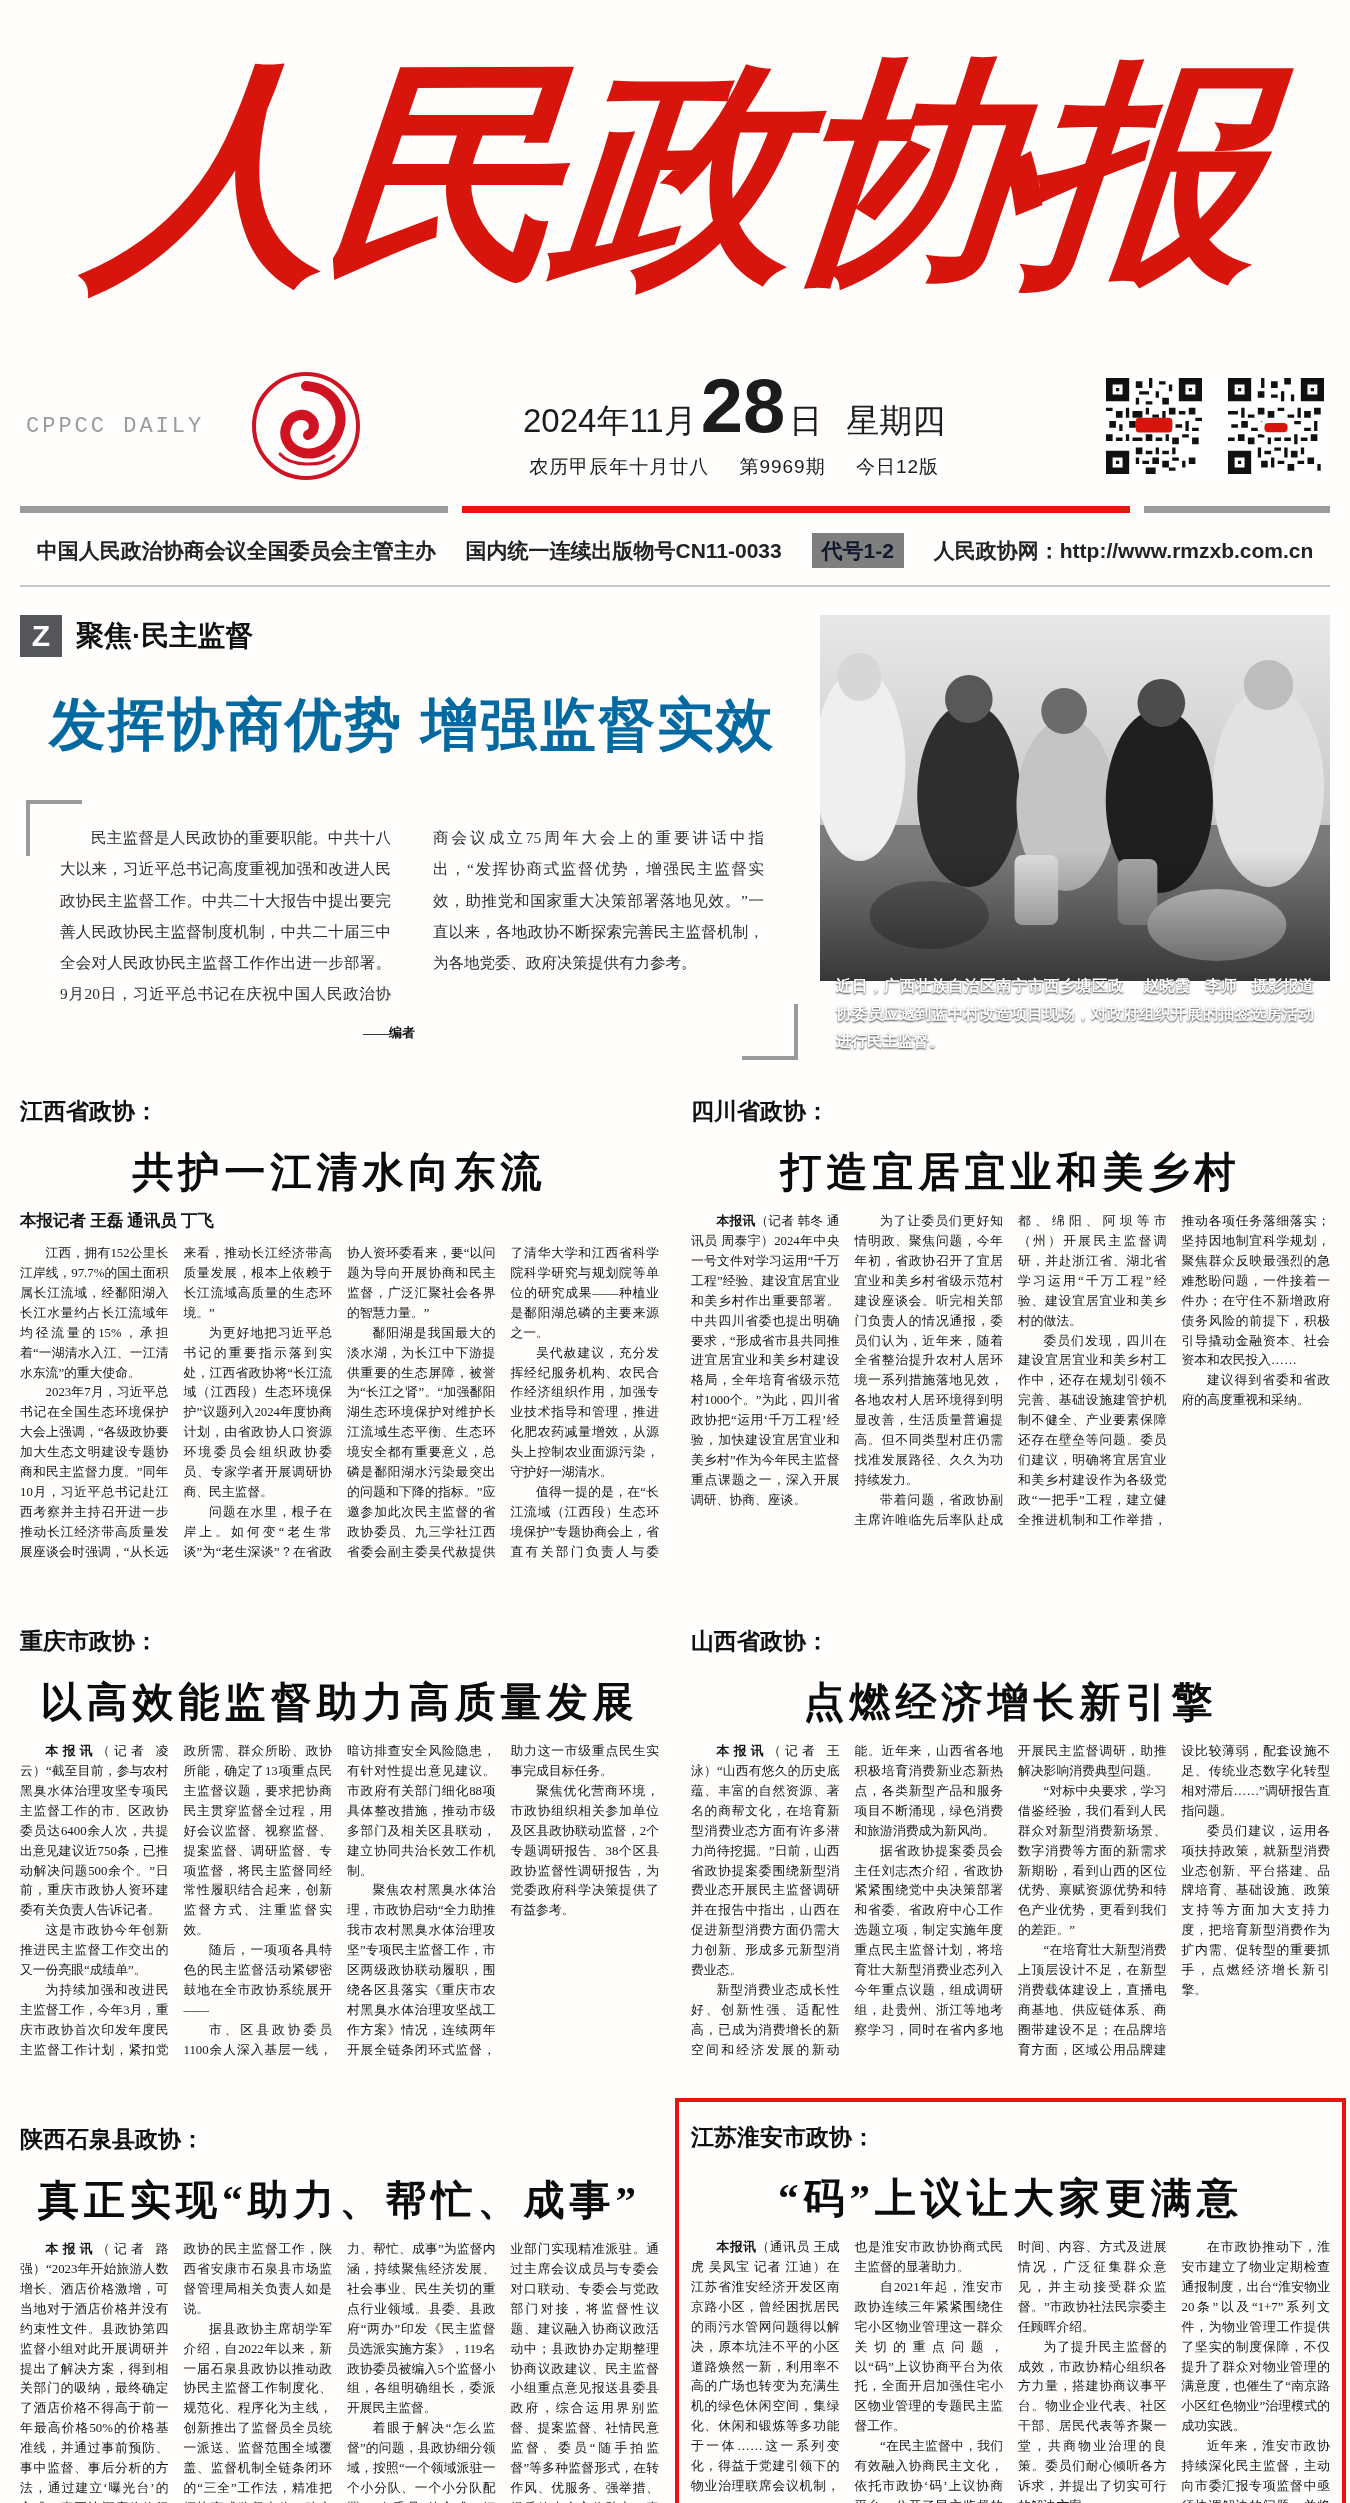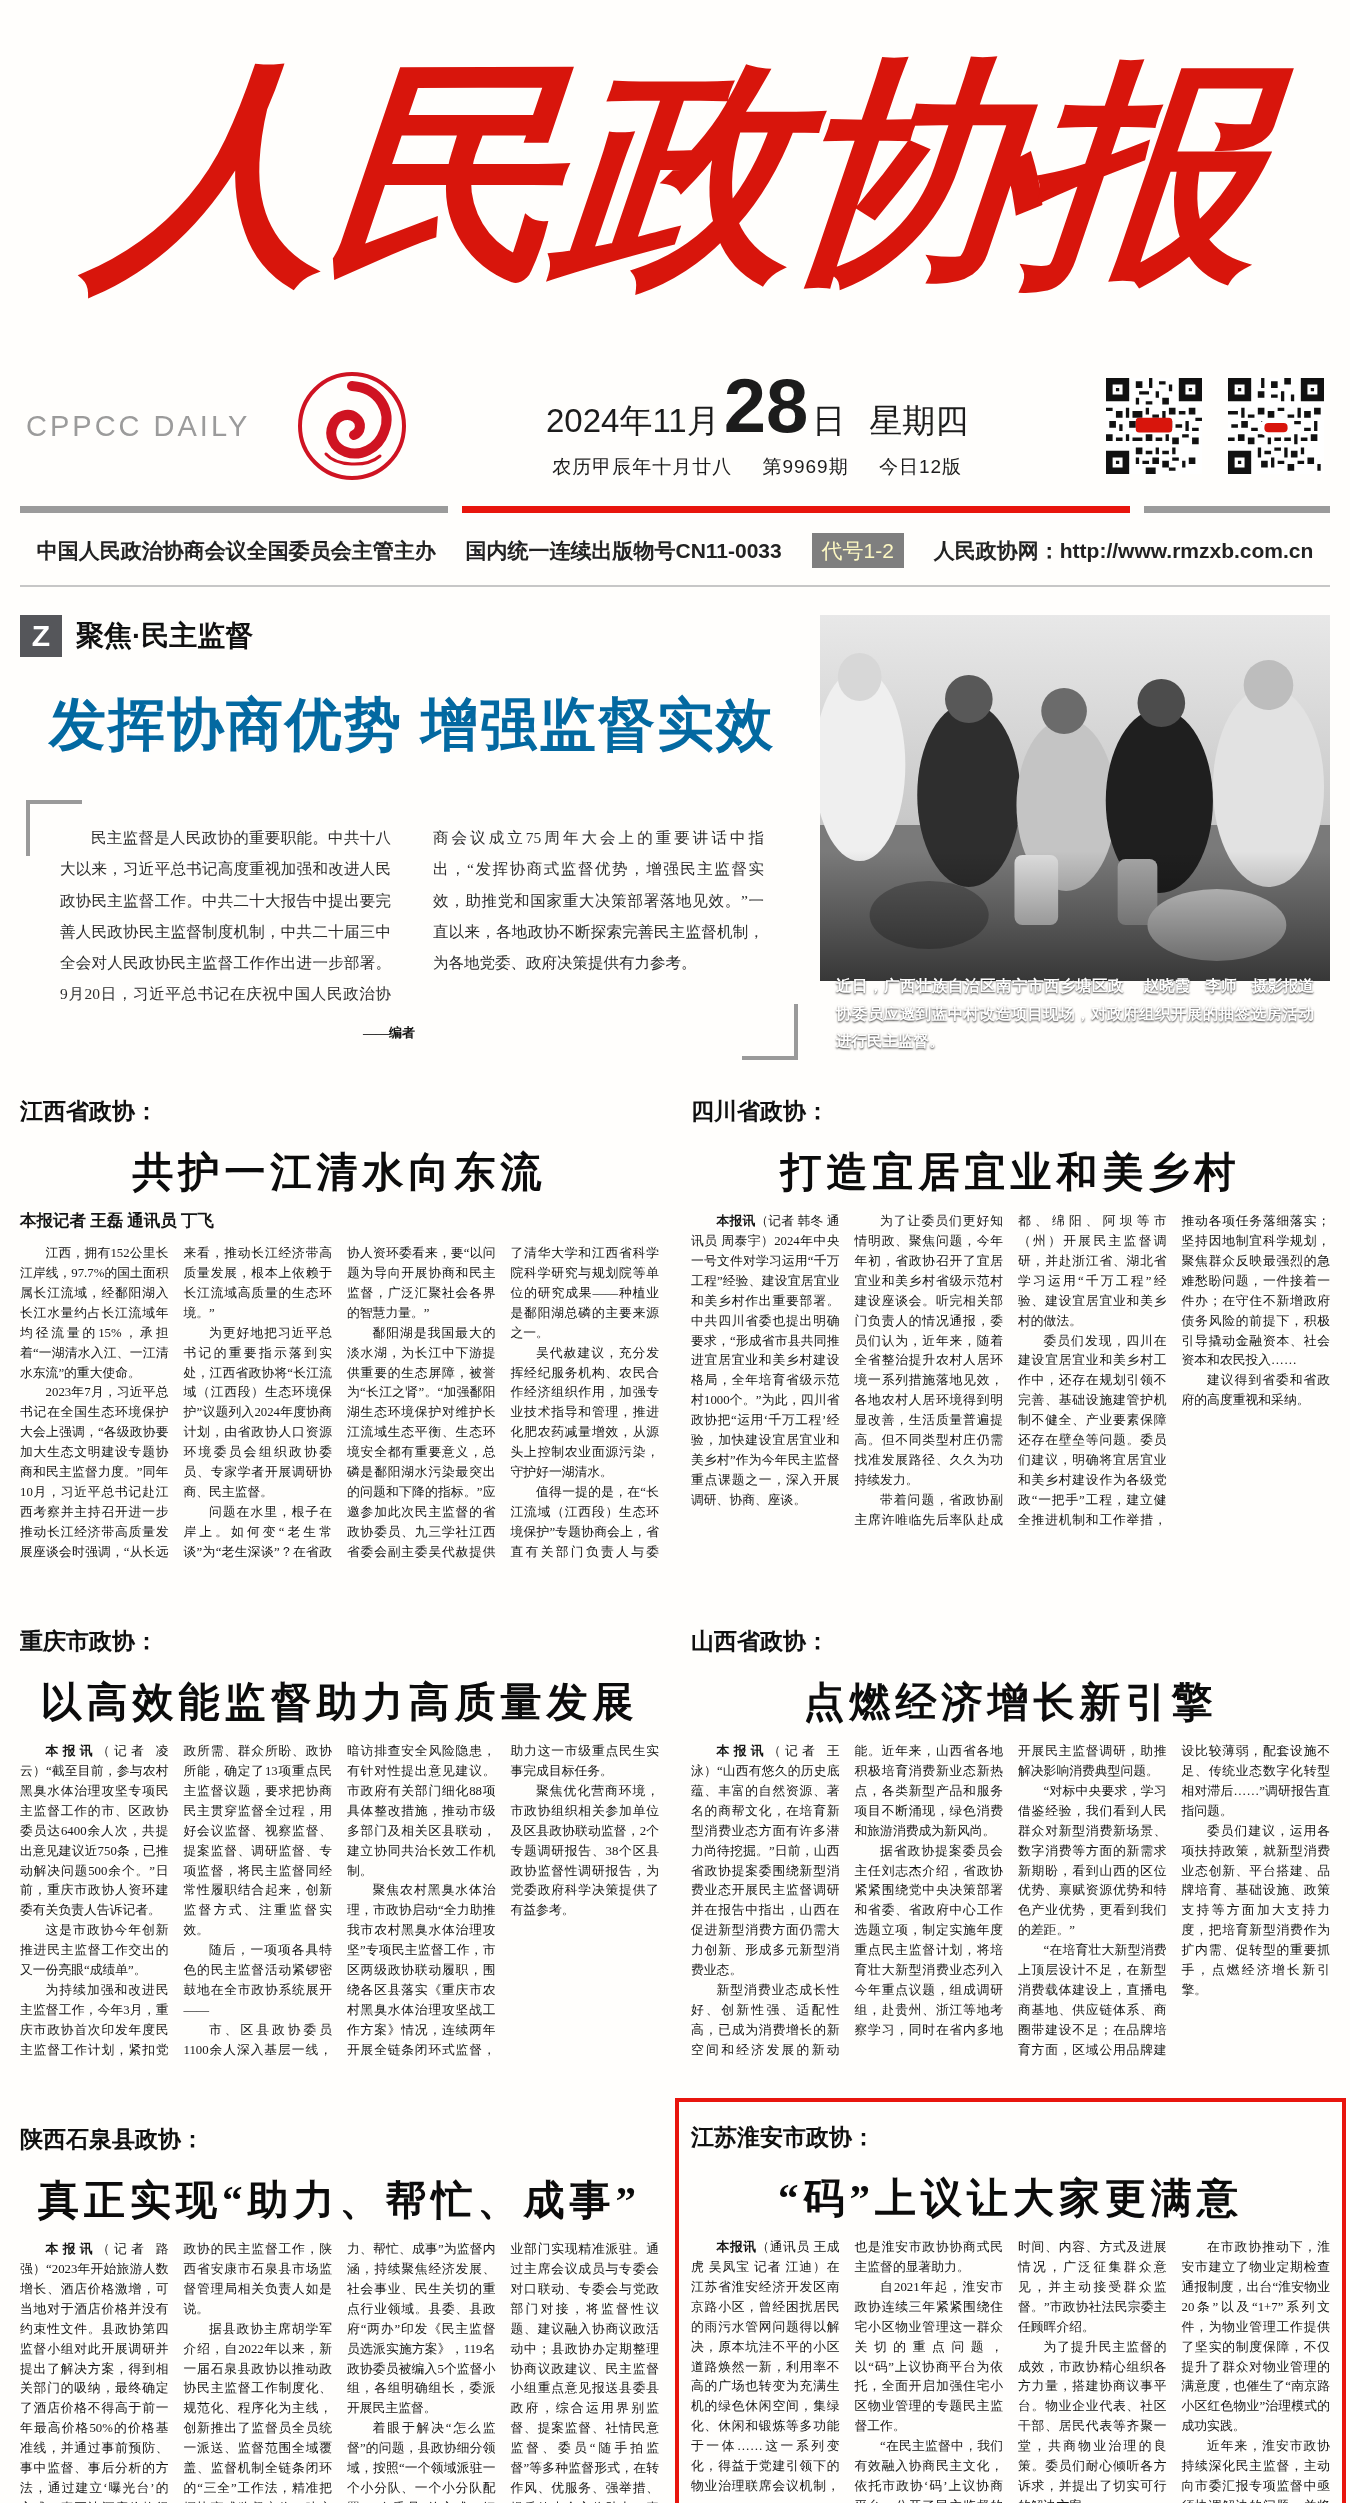--- a/index.html
+++ b/index.html
@@ -5,38 +5,38 @@
   html,body{margin:0;padding:0;background:#e9e9e9;}
   .page{width:1350px;height:2503px;margin:0 auto;background:#fffefc;position:relative;overflow:hidden;
         font-family:"Liberation Serif","DejaVu Serif",serif;color:#161616;}
   
   .masthead{height:352px;display:flex;align-items:center;justify-content:center;}
   .masthead-title{font-size:238px;line-height:1;font-weight:bold;font-style:italic;
     color:#d8150c;letter-spacing:-6px;transform:skewX(-5deg);white-space:nowrap;
     font-family:"Liberation Serif","DejaVu Serif",serif;}
   
   .header-row{height:148px;display:flex;align-items:center;padding:0 26px;}
-  .cppcc{font-family:Liberation Sans, sans-serif;font-size:29px;color:#9b9b9b;letter-spacing:3px;}
+  .cppcc{font-family:Liberation Mono, monospace;font-size:22px;color:#9b9b9b;letter-spacing:3px;}
   .logo{width:112px;height:112px;margin-left:46px;flex:0 0 auto;}
   .date-block{margin:0 auto;text-align:center;font-family:"Liberation Sans","DejaVu Sans",sans-serif;color:#1c1c1c;}
   .date-line1{font-size:33px;display:flex;align-items:baseline;justify-content:center;font-weight:500;}
   .date-day{font-size:76px;font-weight:bold;line-height:.9;margin:0 4px;}
   .date-weekday{margin-left:24px;}
   .date-line2{font-size:19px;margin-top:10px;letter-spacing:1px;}
   .date-line2 span{margin:0 12px;}
   .qr-group{display:flex;gap:26px;}
   .qr{width:96px;height:96px;}
   
   .rule-row{margin:6px 20px 0;display:flex;gap:14px;height:7px;}
   .rule-gray{background:#9b9b9b;height:7px;}
   .rule-red{background:#e8150d;height:7px;flex:1;}
   .publisher-row{margin-top:24px;text-align:center;font-family:"Liberation Sans","DejaVu Sans",sans-serif;
      font-size:21px;font-weight:bold;color:#222;}
   .publisher-row span{margin:15px 12px;}
-  .code-badge{background:#7f7f7f;color:#fef9c3;padding:6px 10px;font-weight:normal;}
+  .code-badge{background:#7f7f7f;color:#0f172a;padding:6px 10px;font-weight:bold;}
   .thin-rule{margin:20px 20px 0;border-top:2px solid #c7c7c7;}
   
   .main-top{display:flex;gap:16px;margin:28px 20px 0;}
   .left-col{width:784px;flex:0 0 auto;}
   .section-row{display:flex;align-items:center;gap:14px;}
   .section-badge{width:42px;height:42px;background:#55565a;color:#fff;display:flex;align-items:center;justify-content:center;
      font:bold 30px "Liberation Sans","DejaVu Sans",sans-serif;}
   .section-label{font:bold 28px "Liberation Sans","DejaVu Sans",sans-serif;color:#111;}
   .headline{margin-top:30px;font:bold 57px "Liberation Sans","DejaVu Sans",sans-serif;letter-spacing:2px;
      text-align:center;white-space:nowrap;color:#0369a1;}

